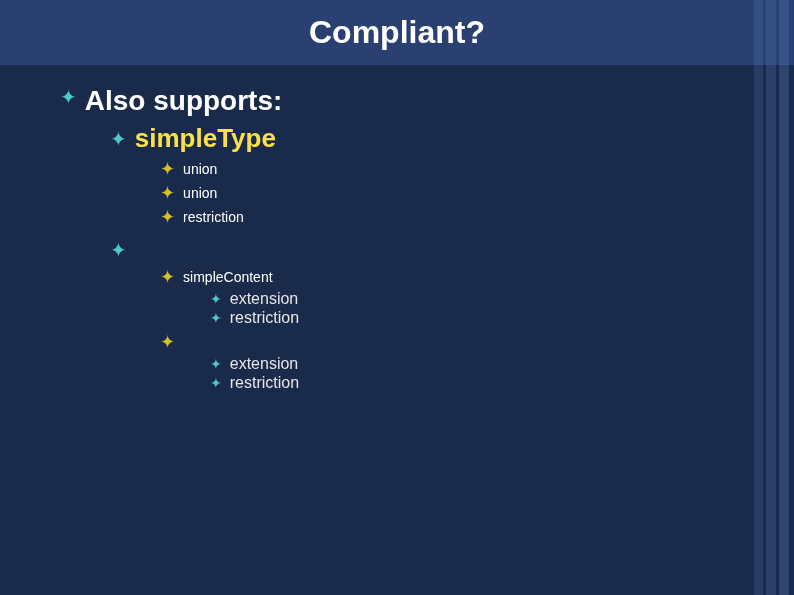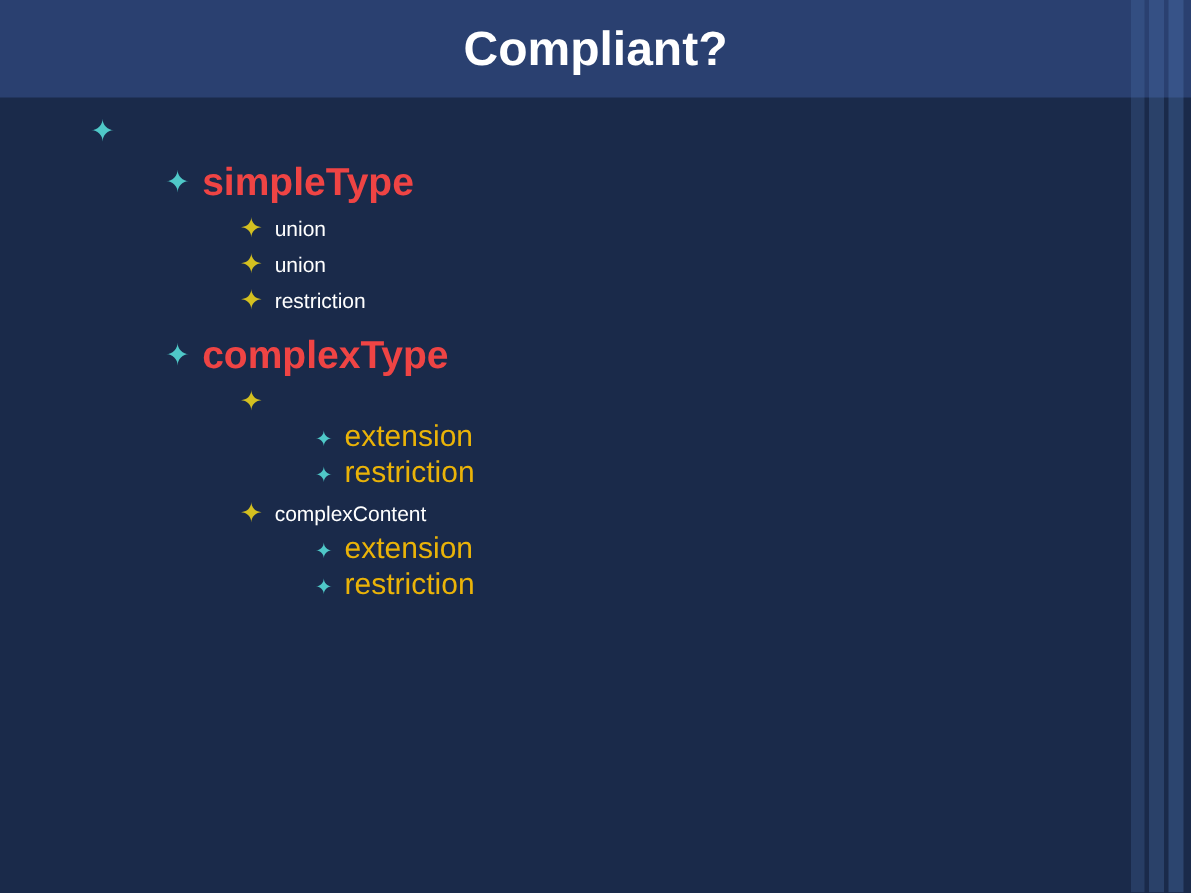--- a/index.html
+++ b/index.html
@@ -36,20 +36,21 @@
     .stripe:nth-child(1) { right: 0px; width: 8px; }
     .stripe:nth-child(2) { right: 12px; width: 8px; }
     .stripe:nth-child(3) { right: 24px; width: 8px; }
     .stripe:nth-child(4) { right: 36px; width: 8px; }
 
     
     .title-bar {
       background: #2a4070;
       text-align: center;
       padding: 14px 20px;
+      margin-bottom: 10px;
     }
 
     .title-bar h1 {
       color: #ffffff;
       font-size: 32px;
       font-weight: bold;
     }
 
     
     .content {
@@ -88,21 +89,21 @@
       display: flex;
       align-items: center;
       margin-left: 50px;
       margin-top: 6px;
       margin-bottom: 4px;
     }
 
     .level2-text {
       font-size: 26px;
       font-weight: bold;
-      color: #ef4444;
+      color: #fde047;
     }
 
     
     .level3 {
       display: flex;
       align-items: center;
       margin-left: 100px;
       margin-top: 2px;
       margin-bottom: 2px;
     }
@@ -115,41 +116,42 @@
     
     .level4 {
       display: flex;
       align-items: center;
       margin-left: 150px;
       margin-top: 1px;
       margin-bottom: 1px;
     }
 
     .level4-text {
-      font-size: 20px;
-      color: #eab308;
+      font-size: 16px;
+      color: #e5e5e5;
     }
   </style>
 </head>
 <body>
 
 <div class="stripes">
   <div class="stripe" style="right:5px;background:rgba(80,120,180,0.35);transform:skewY(-20deg);width:10px;height:900px;position:absolute;top:-100px;"></div>
   <div class="stripe" style="right:18px;background:rgba(80,120,180,0.3);transform:skewY(-20deg);width:10px;height:900px;position:absolute;top:-100px;"></div>
   <div class="stripe" style="right:31px;background:rgba(80,120,180,0.25);transform:skewY(-20deg);width:10px;height:900px;position:absolute;top:-100px;"></div>
 </div>
 
 <div class="title-bar">
   <h1>Compliant?</h1>
 </div>
 
 <div class="content">
 
   <div class="level1">
     <span class="bullet-teal">✦</span>
+    <span class="level1-text">Also supports:</span>
   </div>
 
   <div class="level2">
     <span class="bullet-teal">✦</span>
     <span class="level2-text">simpleType</span>
   </div>
 
   <div class="level3">
     <span class="bullet-yellow">✦</span>
     <span class="level3-text">union</span>
@@ -160,40 +162,39 @@
     <span class="level3-text">union</span>
   </div>
 
   <div class="level3">
     <span class="bullet-yellow">✦</span>
     <span class="level3-text">restriction</span>
   </div>
 
   <div class="level2" style="margin-top:10px;">
     <span class="bullet-teal">✦</span>
-    <span class="level2-text">complexType</span>
-  </div>
-
-  <div class="level3">
-    <span class="bullet-yellow">✦</span>
+  </div>
+
+  <div class="level3">
+    <span class="bullet-yellow">✦</span>
+    <span class="level3-text">simpleContent</span>
   </div>
 
   <div class="level4">
     <span class="bullet-teal" style="font-size:14px;margin-right:8px;">✦</span>
     <span class="level4-text">extension</span>
   </div>
 
   <div class="level4">
     <span class="bullet-teal" style="font-size:14px;margin-right:8px;">✦</span>
     <span class="level4-text">restriction</span>
   </div>
 
   <div class="level3" style="margin-top:4px;">
     <span class="bullet-yellow">✦</span>
-    <span class="level3-text">complexContent</span>
   </div>
 
   <div class="level4">
     <span class="bullet-teal" style="font-size:14px;margin-right:8px;">✦</span>
     <span class="level4-text">extension</span>
   </div>
 
   <div class="level4">
     <span class="bullet-teal" style="font-size:14px;margin-right:8px;">✦</span>
     <span class="level4-text">restriction</span>

